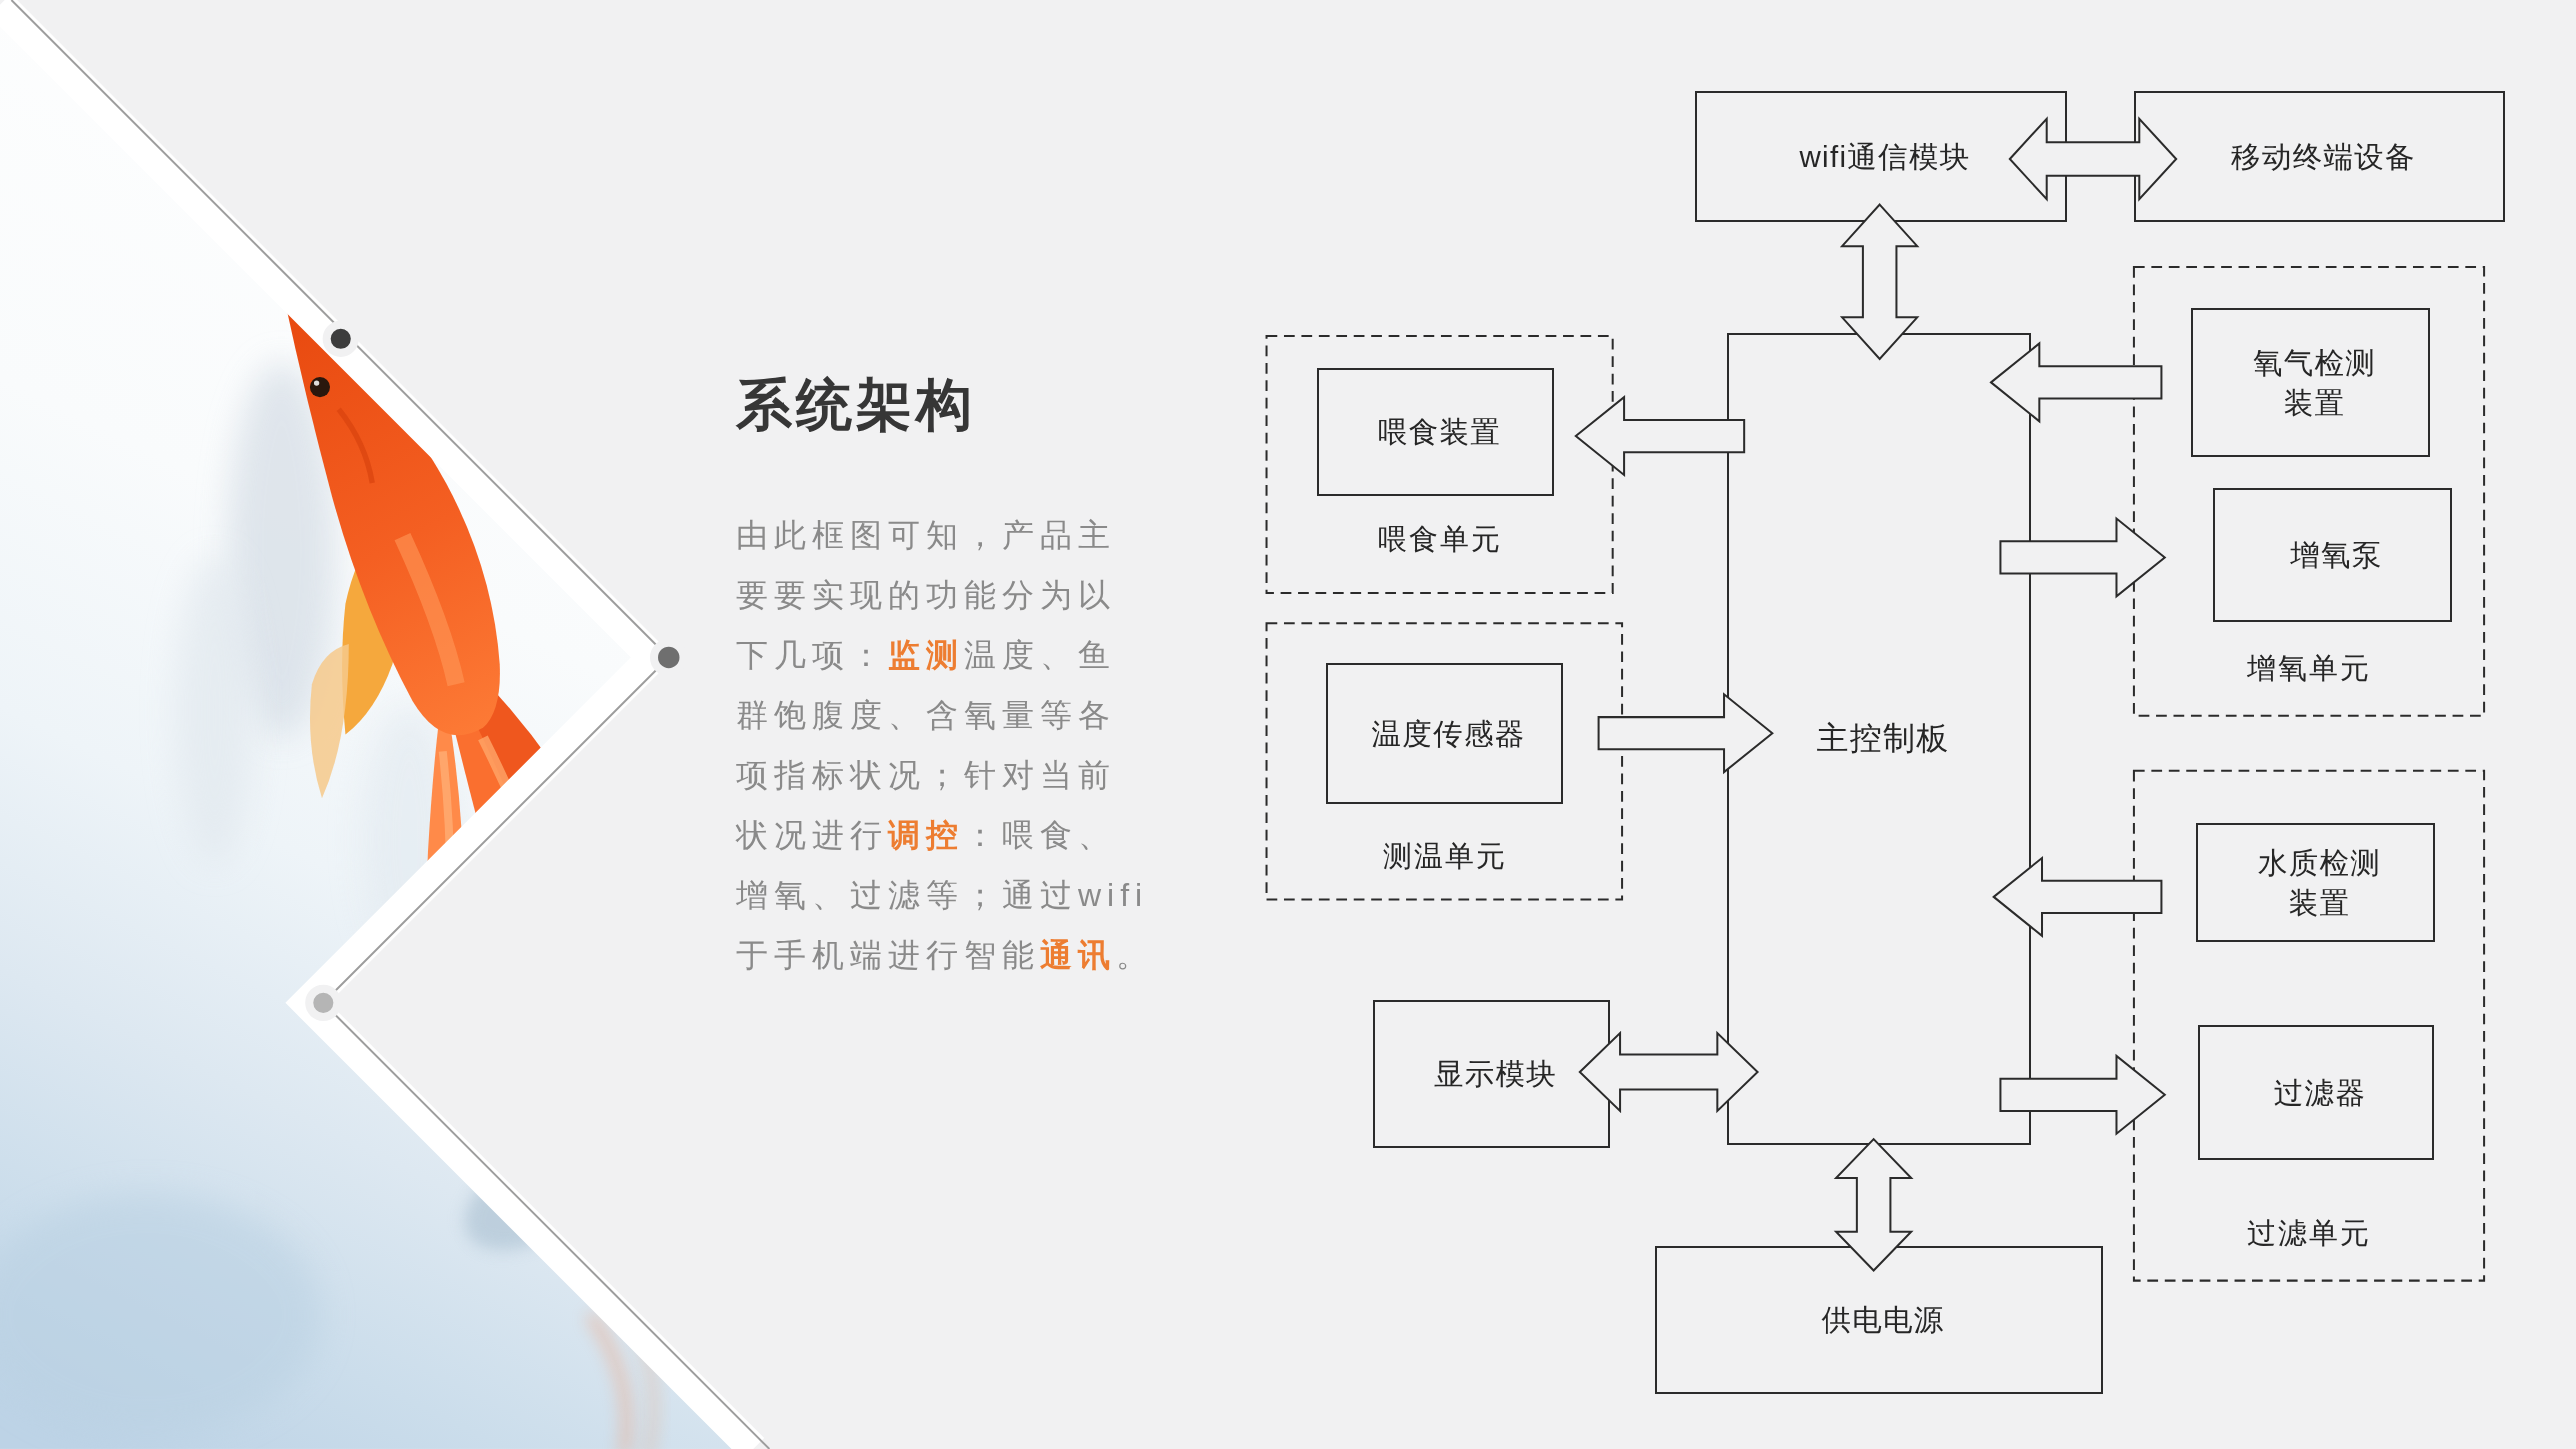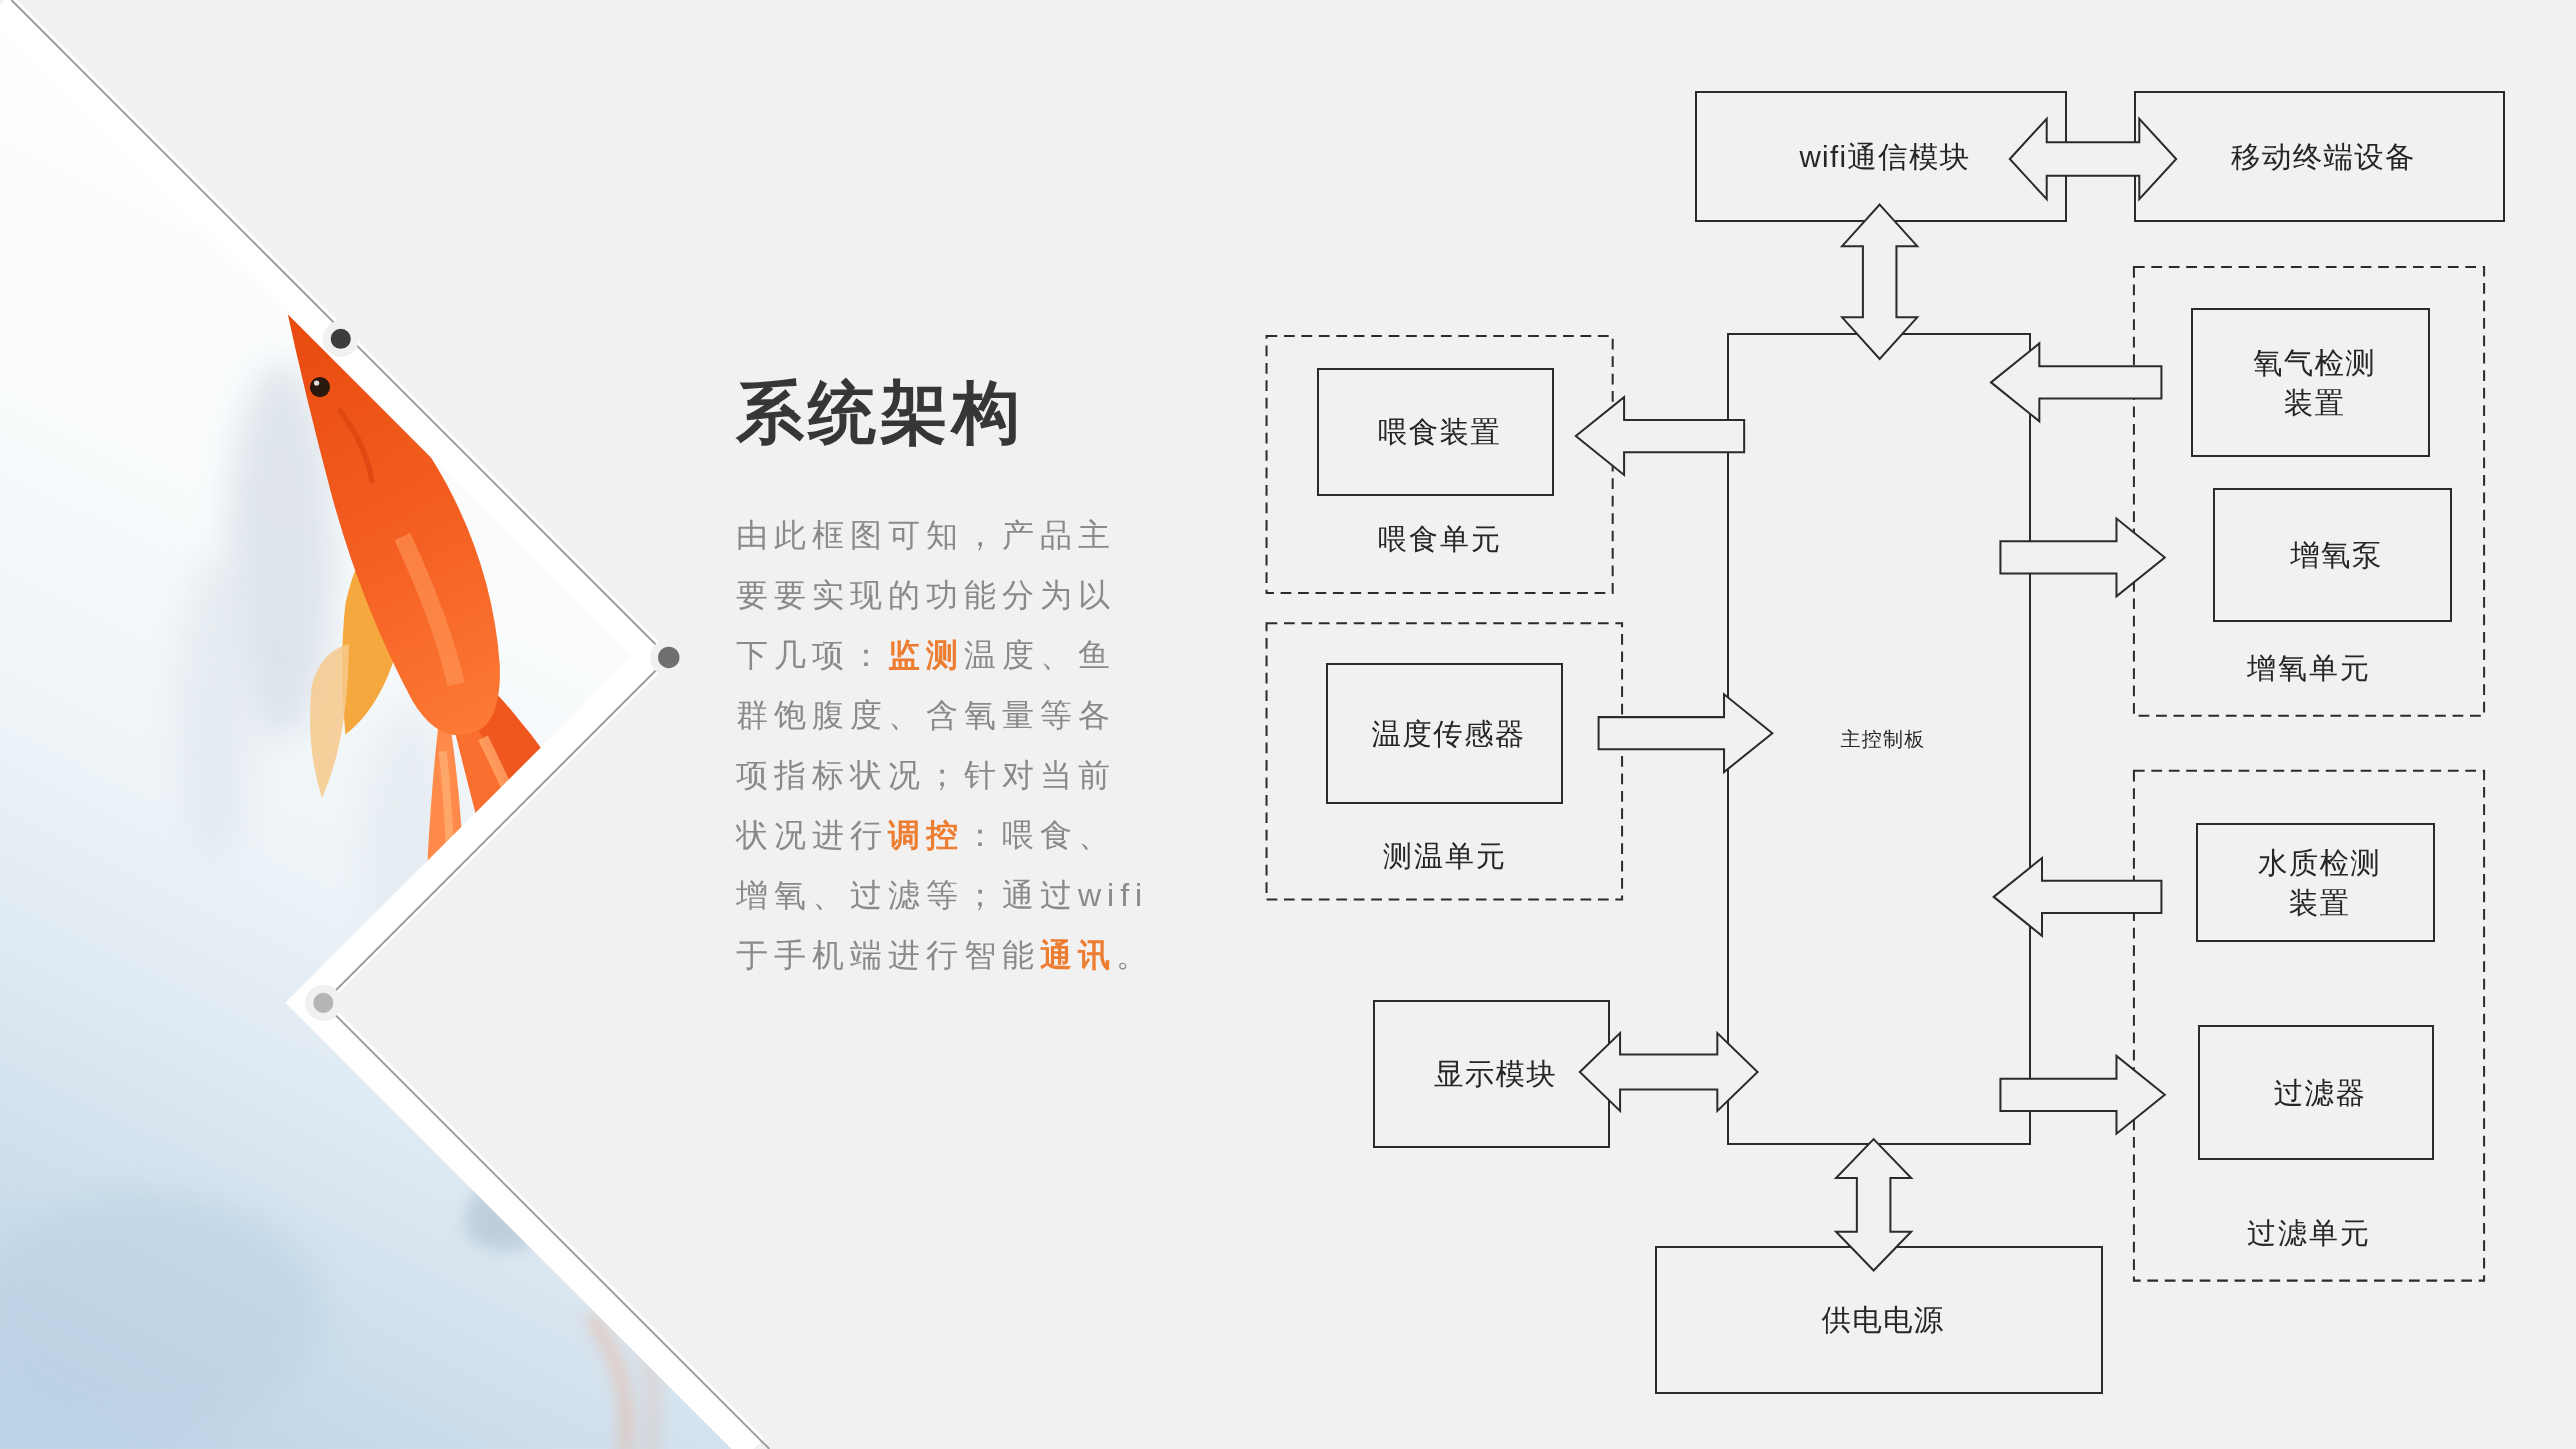--- a/index.html
+++ b/index.html
@@ -1,21 +1,21 @@
 <!DOCTYPE html>
 <html style="font-size:10.7px"><head>
 <meta charset="utf-8">
 <style>
   html,body{margin:0;padding:0;width:2576px;height:1449px;overflow:hidden;}
   body{background:#f1f1f2;font-family:"Liberation Sans","DejaVu Sans",sans-serif;position:relative;}
   .abs{position:absolute;}
   
   #left-art{left:0;top:0;width:872px;height:1449px;z-index:1;}
   
-  #title{left:736px;top:368px;font-size:68px;font-weight:800;color:#363636;letter-spacing:4px;z-index:5;}
+  #title{left:736px;top:368px;font-size:56px;font-weight:800;color:#363636;letter-spacing:4px;z-index:5;}
   #paragraph{left:736px;top:505px;width:443px;z-index:5;}
   #paragraph .pline{height:60px;line-height:60px;font-size:32px;color:#8a8a8a;letter-spacing:6px;white-space:nowrap;}
   #paragraph .hl{font-weight:700;}
   
   .node{border:2px solid #2b2b2b;background:transparent;display:flex;align-items:center;justify-content:center;
         text-align:center;font-size:29.5px;color:#262626;letter-spacing:1.3px;white-space:pre-line;line-height:1.35;z-index:10;box-sizing:border-box;padding-left:8px;}
   .unit-label{position:absolute;text-align:center;font-size:29px;color:#262626;letter-spacing:2px;z-index:10;}
   #svg-under{left:0;top:0;width:2576px;height:1449px;z-index:6;}
   #svg-arrows{left:0;top:0;width:2576px;height:1449px;z-index:20;pointer-events:none;}
 </style>
@@ -101,21 +101,21 @@
   <g fill="none" stroke="#2b2b2b" stroke-width="3" stroke-dasharray="16 10">
     <rect x="1888" y="501" width="516" height="383"></rect>
     <rect x="1888" y="929" width="530" height="412"></rect>
     <rect x="3181" y="398" width="522" height="669"></rect>
     <rect x="3181" y="1149" width="522" height="760"></rect>
   </g>
 </svg>
 
 <div class="node abs" style="left:1695px;top:91px;width:372px;height:131px;">wifi通信模块</div>
 <div class="node abs" style="left:2134px;top:91px;width:371px;height:131px;">移动终端设备</div>
-<div class="node abs" style="left:1727px;top:333px;width:304px;height:812px;font-size:20px;">主控制板</div>
+<div class="node abs" style="left:1727px;top:333px;width:304px;height:812px;font-size:32px;">主控制板</div>
 <div class="node abs" style="left:1317px;top:368px;width:237px;height:128px;">喂食装置</div>
 <div class="node abs" style="left:1326px;top:663px;width:237px;height:141px;">温度传感器</div>
 <div class="node abs" style="left:1373px;top:1000px;width:237px;height:148px;">显示模块</div>
 <div class="node abs" style="left:1655px;top:1246px;width:448px;height:148px;">供电电源</div>
 <div class="node abs" style="left:2191px;top:308px;width:239px;height:149px;">氧气检测
 装置</div>
 <div class="node abs" style="left:2191px;top:488px;width:239px;height:134px;margin-left:22px;">增氧泵</div>
 <div class="node abs" style="left:2196px;top:823px;width:239px;height:119px;">水质检测
 装置</div>
 <div class="node abs" style="left:2198px;top:1025px;width:236px;height:135px;">过滤器</div>

